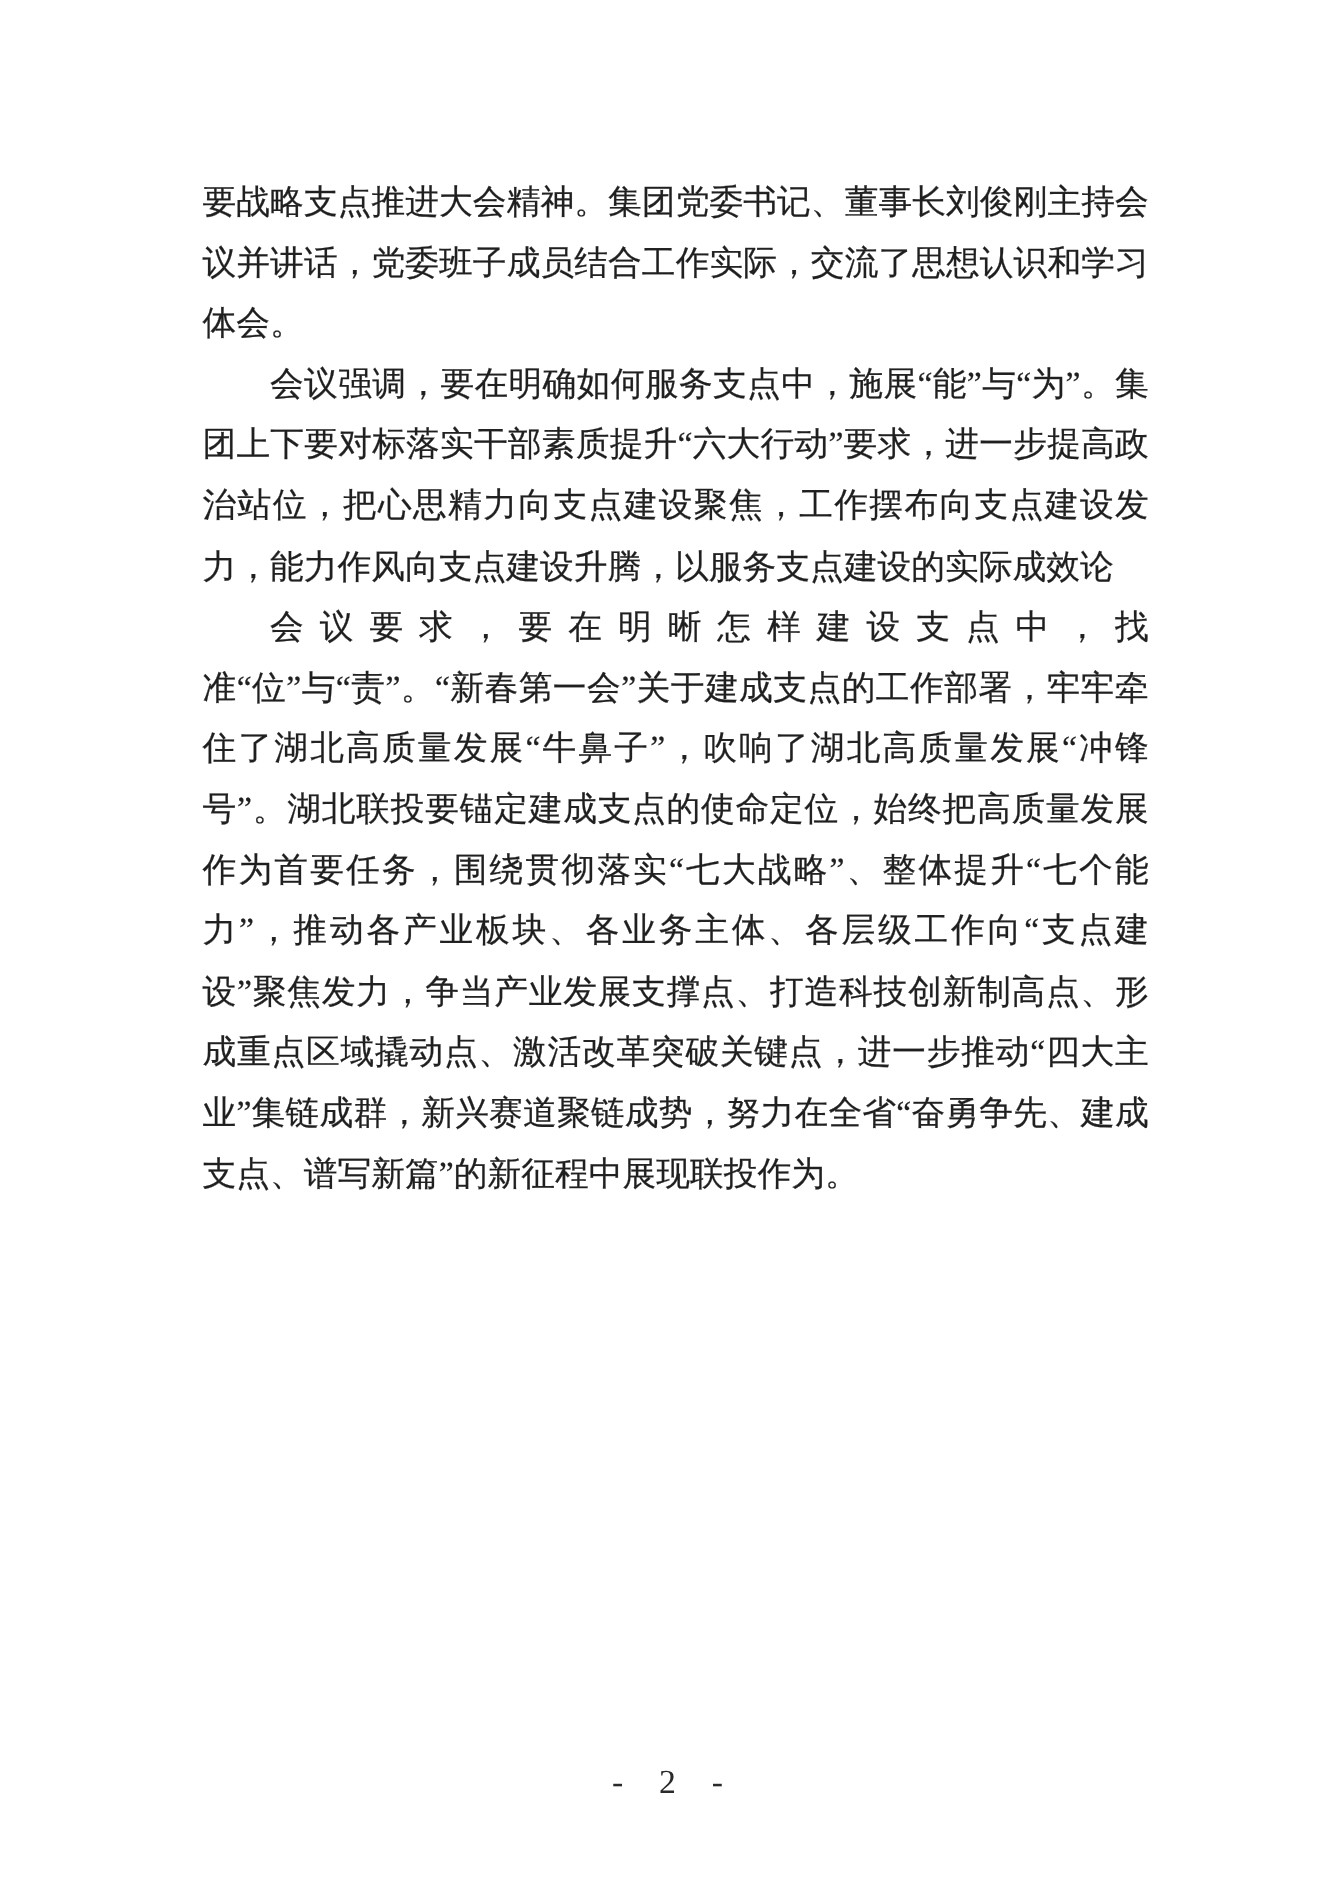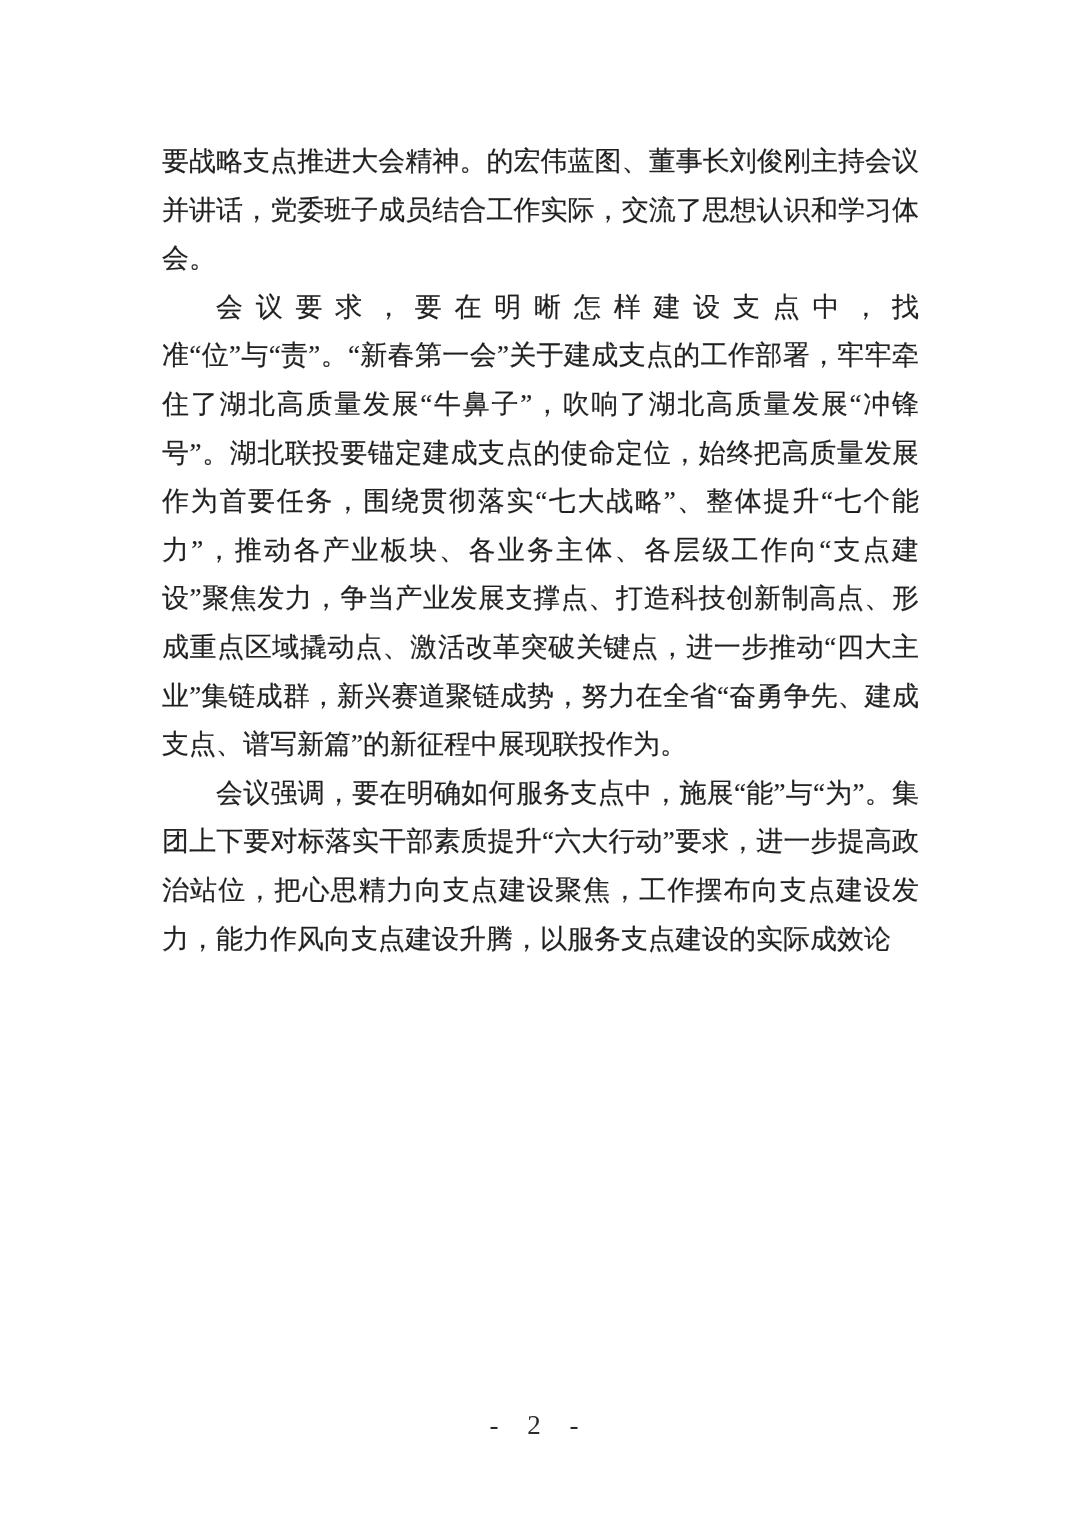--- a/index.html
+++ b/index.html
@@ -54,22 +54,22 @@
     word-spacing: 10px;
     font-family: "Liberation Serif", serif;
   }
 </style>
 </head>
 <body>
 
 <div class="page">
 
   <div class="doc-body">
-    <p>要战略支点推进大会精神。的宏伟蓝图、董事长刘俊刚主持会议并讲话，党委班子成员结合工作实际，交流了思想认识和学习体会。</p>
+    <p>要战略支点推进大会精神。集团党委书记、董事长刘俊刚主持会议并讲话，党委班子成员结合工作实际，交流了思想认识和学习体会。</p>
+    <p class="indented">会议强调，要在明确如何服务支点中，施展“能”与“为”。集团上下要对标落实干部素质提升“六大行动”要求，进一步提高政治站位，把心思精力向支点建设聚焦，工作摆布向支点建设发力，能力作风向支点建设升腾，以服务支点建设的实际成效论</p>
     <p class="indented">会议要求，要在明晰怎样建设支点中，找准“位”与“责”。“新春第一会”关于建成支点的工作部署，牢牢牵住了湖北高质量发展“牛鼻子”，吹响了湖北高质量发展“冲锋号”。湖北联投要锚定建成支点的使命定位，始终把高质量发展作为首要任务，围绕贯彻落实“七大战略”、整体提升“七个能力”，推动各产业板块、各业务主体、各层级工作向“支点建设”聚焦发力，争当产业发展支撑点、打造科技创新制高点、形成重点区域撬动点、激活改革突破关键点，进一步推动“四大主业”集链成群，新兴赛道聚链成势，努力在全省“奋勇争先、建成支点、谱写新篇”的新征程中展现联投作为。</p>
-    <p class="indented">会议强调，要在明确如何服务支点中，施展“能”与“为”。集团上下要对标落实干部素质提升“六大行动”要求，进一步提高政治站位，把心思精力向支点建设聚焦，工作摆布向支点建设发力，能力作风向支点建设升腾，以服务支点建设的实际成效论</p>
   </div>
 
   <div class="page-footer">
     <span class="page-number">- 2 -</span>
   </div>
 
 </div>
 
 </body></html>

